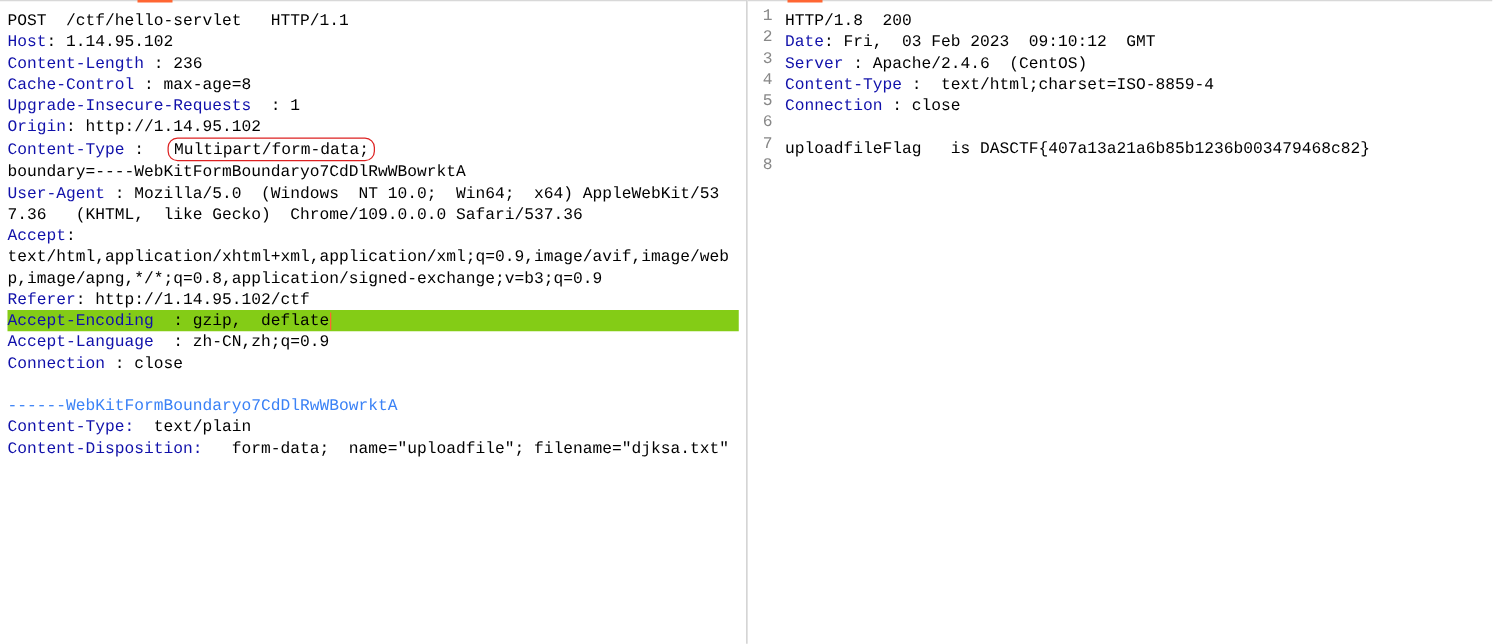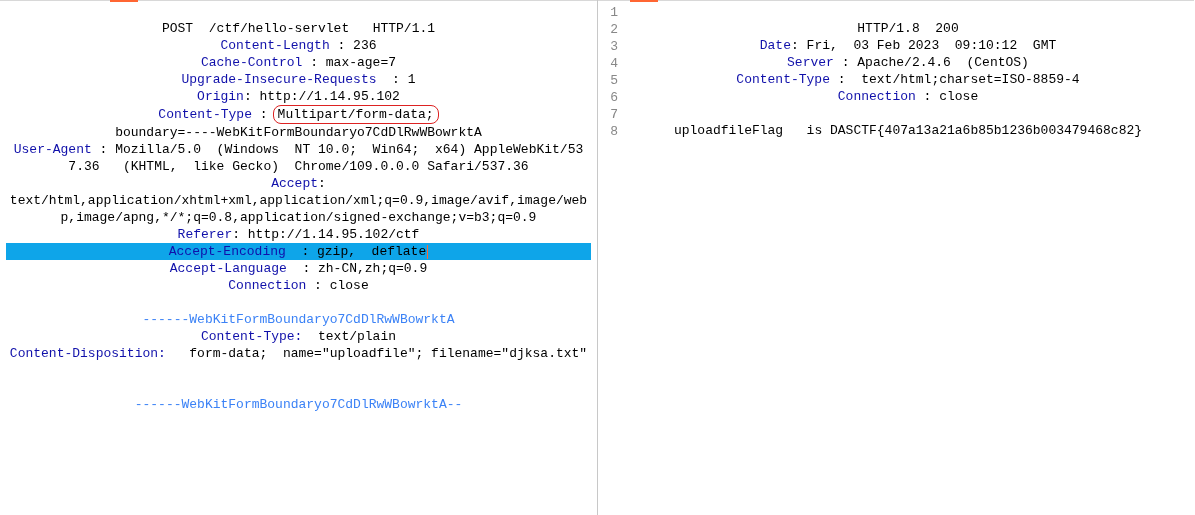--- a/index.html
+++ b/index.html
@@ -42,77 +42,76 @@
     .gutter {
       position: absolute;
       top: 4px; left: 0;
       width: 26px;
       text-align: right;
       color: #888;
       font-size: 13px;
     }
     .gutter div { height: 17px; padding-right: 6px; }
     .content {
-      padding: 20px 6px 4px 6px;
+      padding: 8px 6px 4px 6px;
       width: 100%;
-      text-align: center;
     }
     .pane-right .content { padding-left: 30px; }
     .line { white-space: pre-wrap; word-break: break-all; min-height: 17px; }
-    .hl-line { background: #0ea5e9; position: relative; }
+    .hl-line { background: #84cc16; position: relative; }
     .cursor {
       display: inline-block;
       width: 1px; height: 14px;
       background: #ff6633;
       vertical-align: middle;
       margin-left: 1px;
     }
     .hdr { color: #1010aa; }
     .txt { color: #000; }
     .boundary { color: #3b82f6; }
     .circle {
       display: inline-block;
       border: 1.5px solid #d22;
       border-radius: 8px;
       padding: 0 4px;
-      margin-left: 5px;
+      margin-left: 19px;
     }
   </style>
 </head>
 <body>
 
 <div class="container">
 
   <div class="pane pane-left">
     <div class="top-indicator"></div>
     <div class="accent" style="left:110px;width:28px"></div>
     <div class="content">
 
       <div class="line"><span class="txt">POST</span><span class="txt">  </span><span class="txt">/ctf/hello-servlet</span><span class="txt">   </span><span class="txt">HTTP/1.1</span></div>
 
+      <div class="line"><span class="hdr">Host</span><span class="txt">: 1.14.95.102</span></div>
       <div class="line"><span class="hdr">Content-Length</span><span class="txt"> : 236</span></div>
-      <div class="line"><span class="hdr">Cache-Control</span><span class="txt"> : max-age=7</span></div>
+      <div class="line"><span class="hdr">Cache-Control</span><span class="txt"> : max-age=8</span></div>
       <div class="line"><span class="hdr">Upgrade-Insecure-Requests</span><span class="txt">  : 1</span></div>
       <div class="line"><span class="hdr">Origin</span><span class="txt">: http://1.14.95.102</span></div>
       <div class="line"><span class="hdr">Content-Type</span><span class="txt"> :</span><span class="circle txt">Multipart/form-data;</span></div>
       <div class="line"><span class="txt">boundary=----WebKitFormBoundaryo7CdDlRwWBowrktA</span></div>
       <div class="line"><span class="hdr">User-Agent</span><span class="txt"> : Mozilla/5.0  (Windows  NT 10.0;  Win64;  x64) AppleWebKit/537.36   (KHTML,  like Gecko)  Chrome/109.0.0.0 Safari/537.36</span></div>
       <div class="line"><span class="hdr">Accept</span><span class="txt">:</span></div>
       <div class="line"><span class="txt">text/html,application/xhtml+xml,application/xml;q=0.9,image/avif,image/webp,image/apng,*/*;q=0.8,application/signed-exchange;v=b3;q=0.9</span></div>
       <div class="line"><span class="hdr">Referer</span><span class="txt">: http://1.14.95.102/ctf</span></div>
       <div class="line hl-line"><span class="hdr">Accept-Encoding</span><span class="txt">  : gzip,  deflate</span><span class="cursor"></span></div>
       <div class="line"><span class="hdr">Accept-Language</span><span class="txt">  : zh-CN,zh;q=0.9</span></div>
       <div class="line"><span class="hdr">Connection</span><span class="txt"> : close</span></div>
       <div class="line"></div>
       <div class="line"><span class="boundary">------WebKitFormBoundaryo7CdDlRwWBowrktA</span></div>
       <div class="line"><span class="hdr">Content-Type:</span><span class="txt">  text/plain</span></div>
       <div class="line"><span class="hdr">Content-Disposition:</span><span class="txt">   form-data;  name="uploadfile"; filename="djksa.txt"</span></div>
       <div class="line"></div>
       <div class="line"></div>
-      <div class="line"><span class="boundary">------WebKitFormBoundaryo7CdDlRwWBowrktA--</span></div>
 
     </div>
   </div>
 
   <div class="pane pane-right">
     <div class="top-indicator"></div>
     <div class="accent" style="left:32px;width:28px"></div>
     <div class="gutter">
       <div>1</div>
       <div>2</div>

